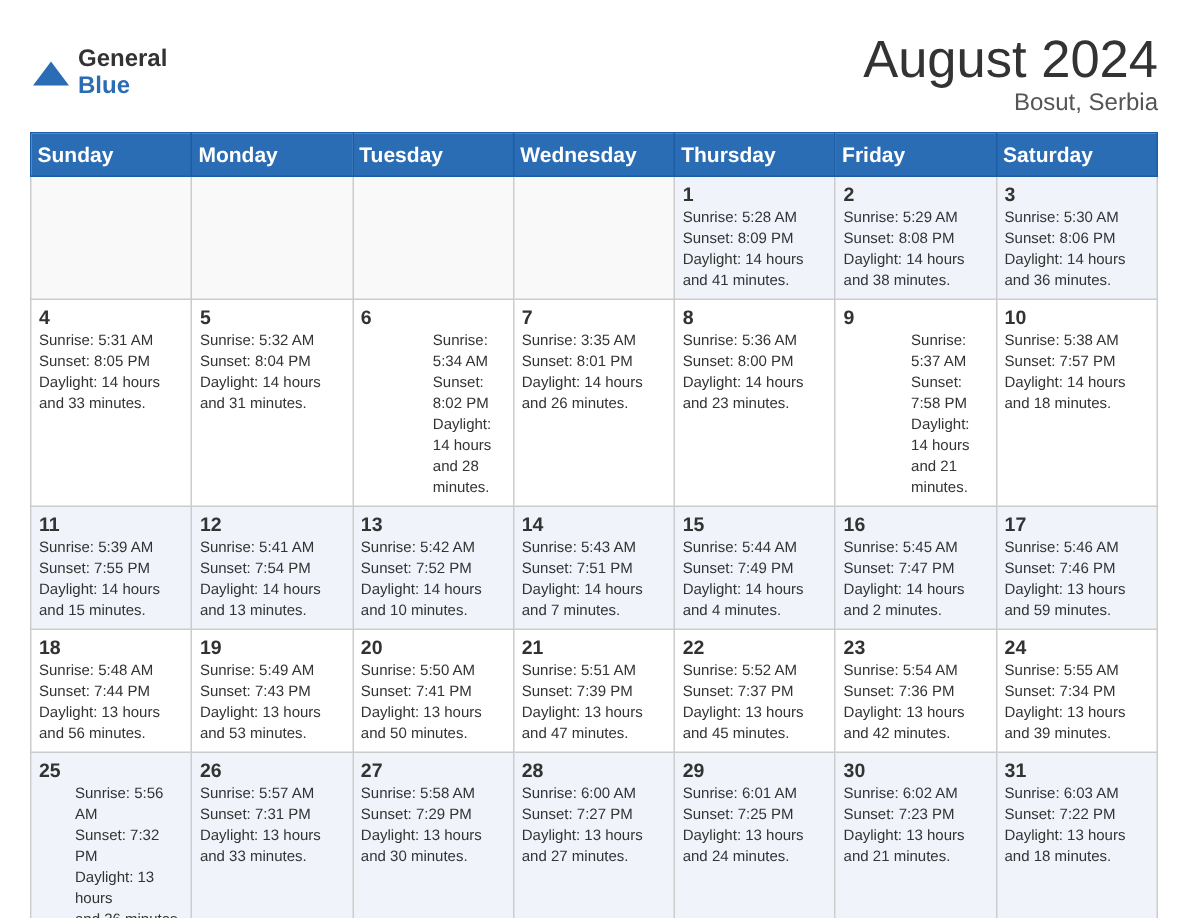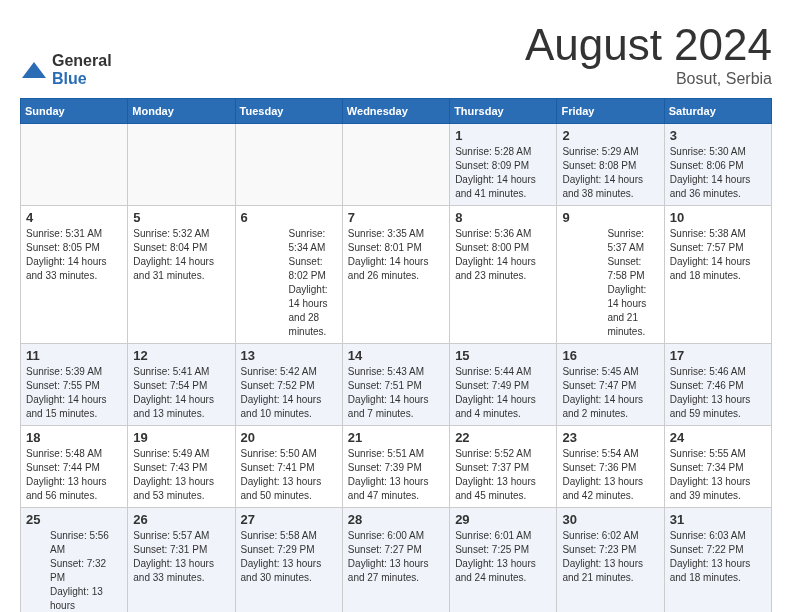--- a/index.html
+++ b/index.html
@@ -6,48 +6,48 @@
     body {
       font-family: Arial, sans-serif;
       background: #fff;
       width: 792px;
       min-height: 612px;
       padding: 20px;
     }
     .header {
       display: flex;
       justify-content: space-between;
-      align-items: flex-end;
+      align-items: center;
       margin-bottom: 10px;
     }
     .logo {
       display: flex;
       align-items: center;
       gap: 4px;
     }
     .logo-text-general { font-size: 16px; color: #333; font-weight: bold; }
     .logo-text-blue { font-size: 16px; color: #2a6db5; font-weight: bold; }
     .logo-icon {
       width: 28px;
       height: 20px;
     }
     .title-block { text-align: right; }
-    .month-year { font-size: 44px; color: #333; font-weight: 300; }
+    .month-year { font-size: 35px; color: #333; font-weight: 300; }
     .location { font-size: 16px; color: #555; }
     table {
       width: 100%;
       border-collapse: collapse;
       font-size: 11px;
     }
     thead tr th {
       background-color: #2a6db5;
       color: #fff;
       padding: 6px 4px;
       text-align: left;
-      font-size: 11px;
+      font-size: 14px;
       font-weight: bold;
       border: 1px solid #1a5da5;
     }
     tbody tr {
       height: 80px;
     }
     tbody tr:nth-child(odd) {
       background-color: #f0f4fa;
     }
     tbody tr:nth-child(even) {

